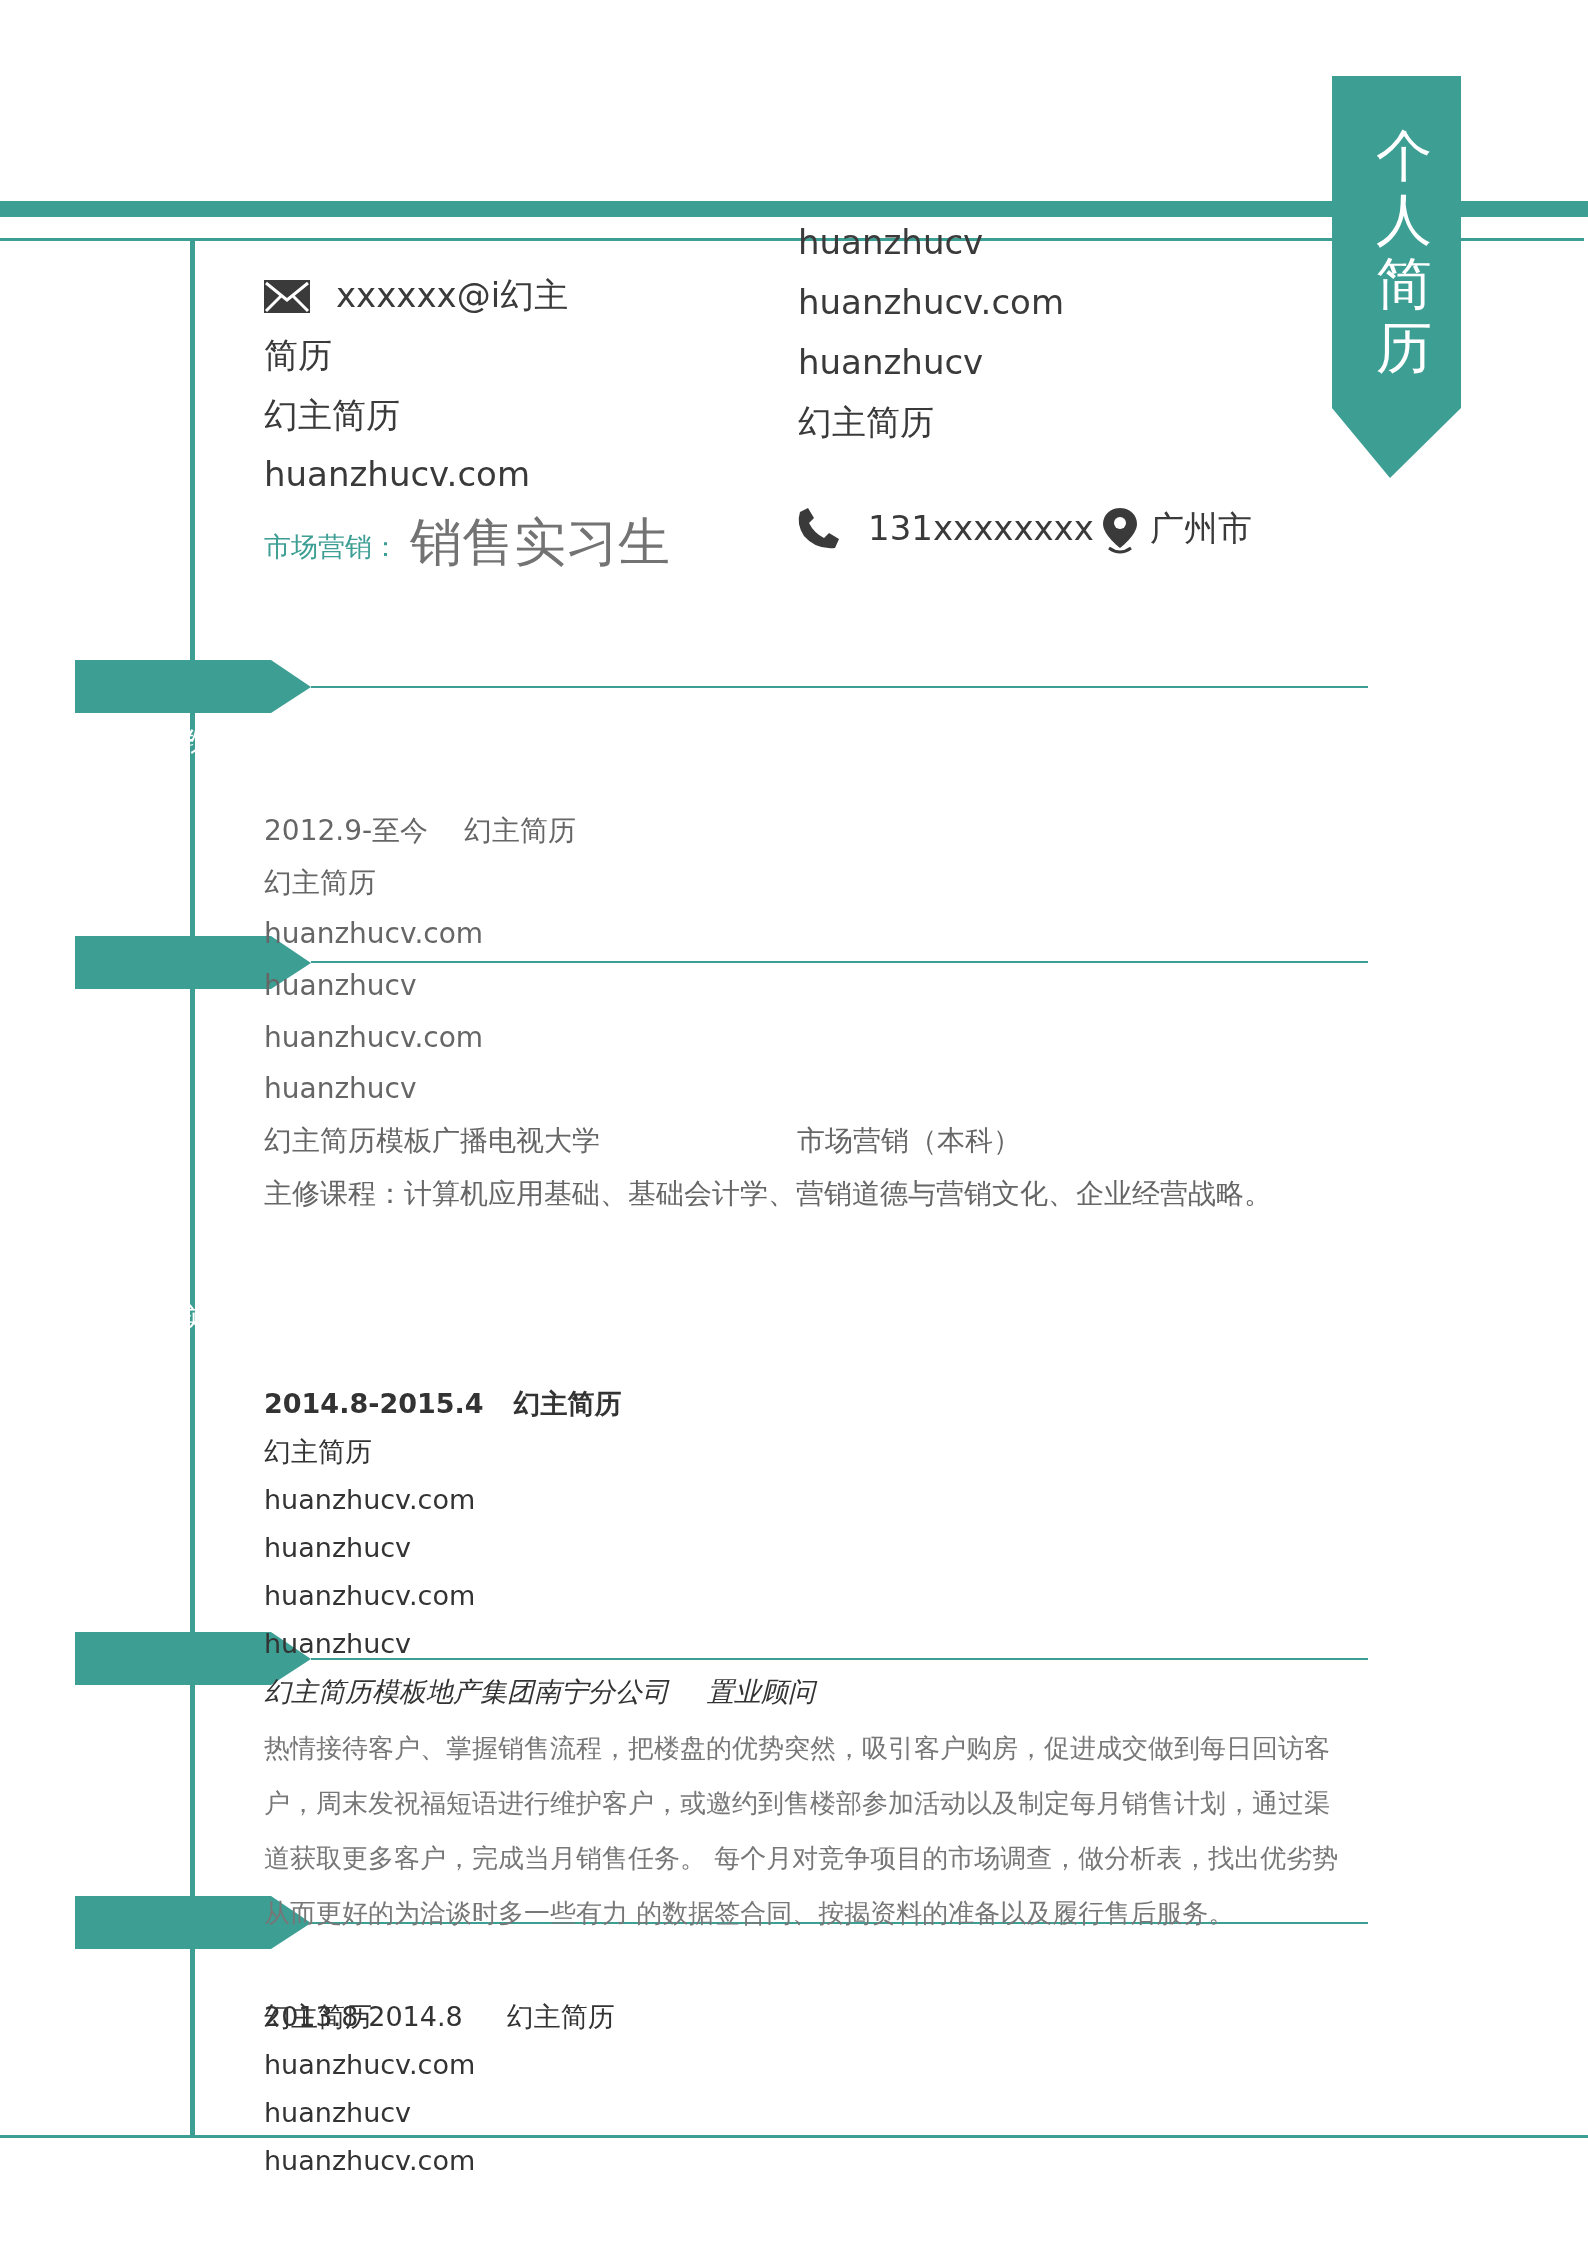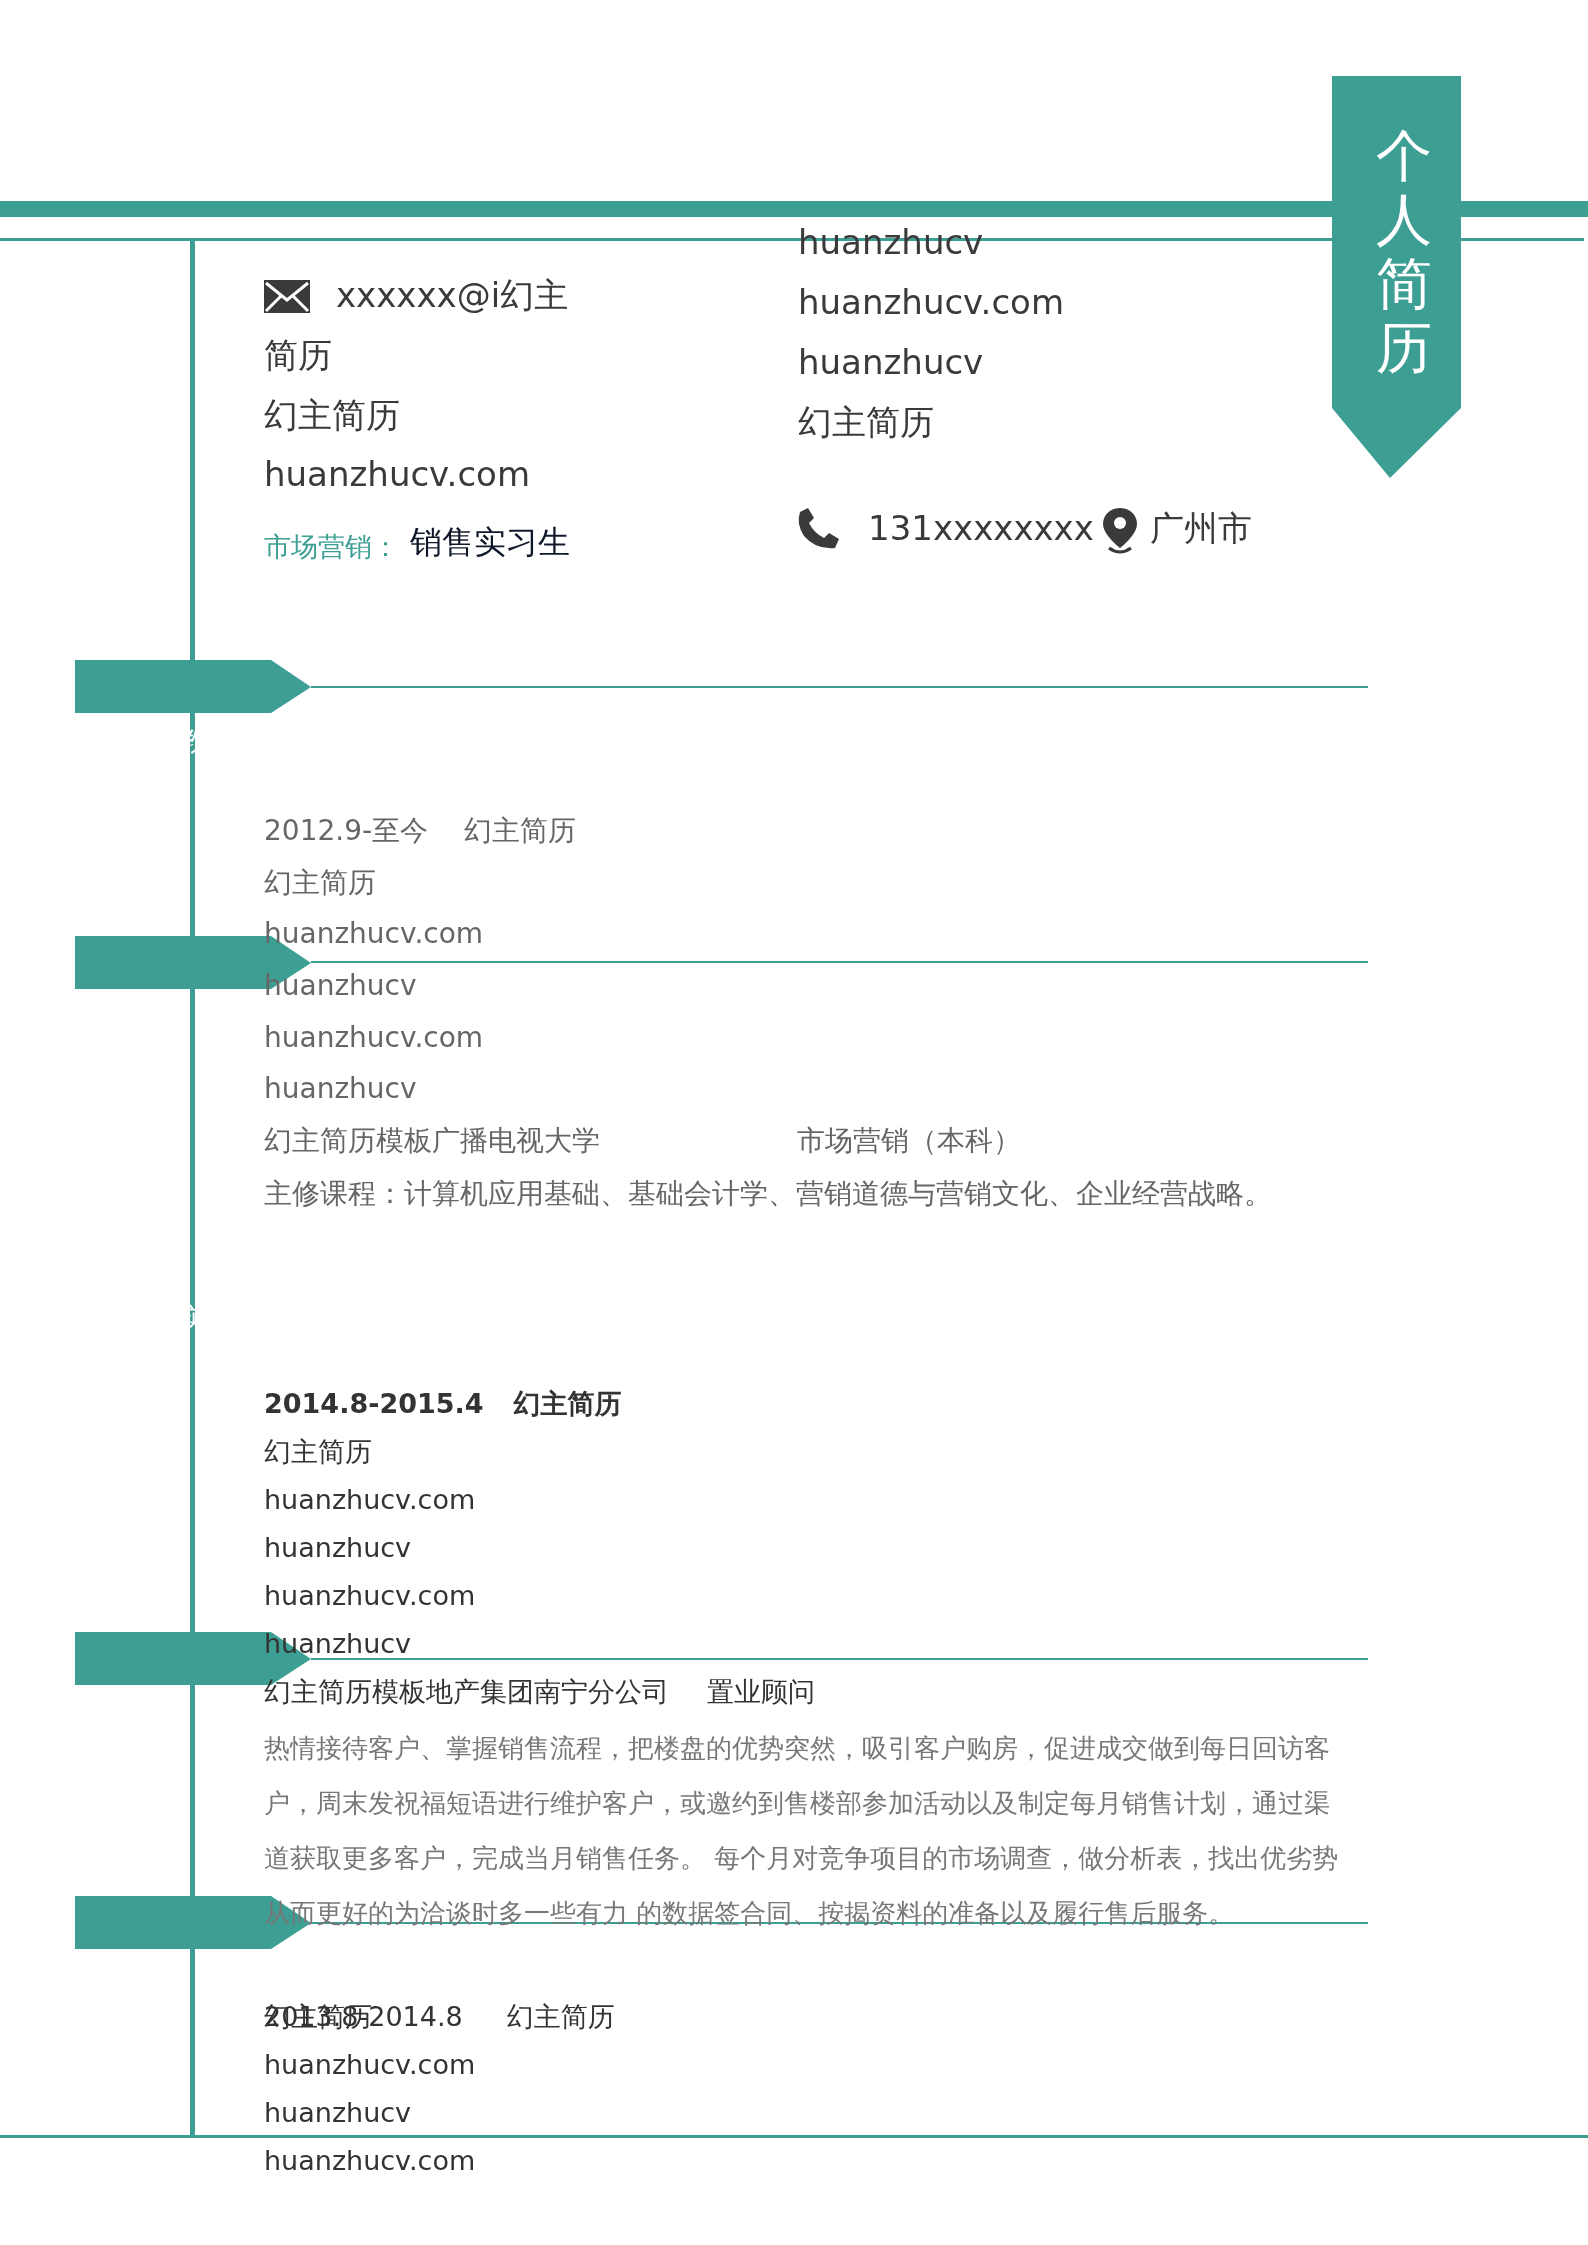--- a/index.html
+++ b/index.html
@@ -65,21 +65,21 @@
     <polyline points="2,31 17,16" fill="none" stroke="#fff" stroke-width="3"></polyline>
     <polyline points="44,31 29,16" fill="none" stroke="#fff" stroke-width="3"></polyline>
   </svg>
 </div>
 <div class="txt hdr-line" style="left:336px;top:265px;">xxxxxx@i幻主</div>
 <div class="txt hdr-line" style="left:264px;top:325px;">简历</div>
 <div class="txt hdr-line" style="left:264px;top:385px;">幻主简历</div>
 <div class="txt hdr-line" style="left:264px;top:444px;">huanzhucv.com</div>
 
 <div class="txt" style="left:264px;top:522px;color:#3d9e94;font-size:27px;line-height:50px;">市场营销：</div>
-<div class="txt" style="left:410px;top:512px;color:#0f172a;font-size:32px;line-height:60px;">销售实习生</div>
+<div class="txt" style="left:410px;top:512px;color:#737373;font-size:52px;line-height:60px;">销售实习生</div>
 
 <div class="txt hdr-line" style="left:798px;top:212px;">huanzhucv</div>
 <div class="txt hdr-line" style="left:798px;top:272px;">huanzhucv.com</div>
 <div class="txt hdr-line" style="left:798px;top:332px;">huanzhucv</div>
 <div class="txt hdr-line" style="left:798px;top:392px;">幻主简历</div>
 
 <div class="icon" style="left:796px;top:508px;">
   <svg width="44" height="42" viewBox="0 0 44 42">
     <path d="M4,4 L12,0 L18,10 L13,15 Q18,25 28,30 L33,25 L43,31 L39,40 Q20,42 8,28 Q0,16 4,4 Z" fill="#3a3a3a"></path>
   </svg>
@@ -138,21 +138,21 @@
 <div class="txt edu" style="left:264px;top:1168px;">主修课程：计算机应用基础、基础会计学、营销道德与营销文化、企业经营战略。</div>
 
 <div class="txt work" style="left:264px;top:1380px;font-weight:bold;">
   <span>2014.8-2015.4</span><span style="display:inline-block;width:30px;"></span><span>幻主简历</span>
 </div>
 <div class="txt work" style="left:264px;top:1428px;">幻主简历</div>
 <div class="txt work" style="left:264px;top:1476px;">huanzhucv.com</div>
 <div class="txt work" style="left:264px;top:1524px;">huanzhucv</div>
 <div class="txt work" style="left:264px;top:1572px;">huanzhucv.com</div>
 <div class="txt work" style="left:264px;top:1620px;">huanzhucv</div>
-<div class="txt work" style="left:264px;top:1668px;">
+<div class="txt work" style="left:264px;top:1668px;font-style:italic;">
   <span>幻主简历模板地产集团南宁分公司</span><span style="display:inline-block;width:38px;"></span><span>置业顾问</span>
 </div>
 <div class="txt desc" style="left:264px;top:1721px;">
   <div>热情接待客户、掌握销售流程，把楼盘的优势突然，吸引客户购房，促进成交做到每日回访客</div>
   <div>户，周末发祝福短语进行维护客户，或邀约到售楼部参加活动以及制定每月销售计划，通过渠</div>
   <div>道获取更多客户，完成当月销售任务。 每个月对竞争项目的市场调查，做分析表，找出优劣势</div>
   <div>从而更好的为洽谈时多一些有力 的数据签合同、按揭资料的准备以及履行售后服务。</div>
 </div>
 
 <div class="txt work" style="left:264px;top:1993px;">

